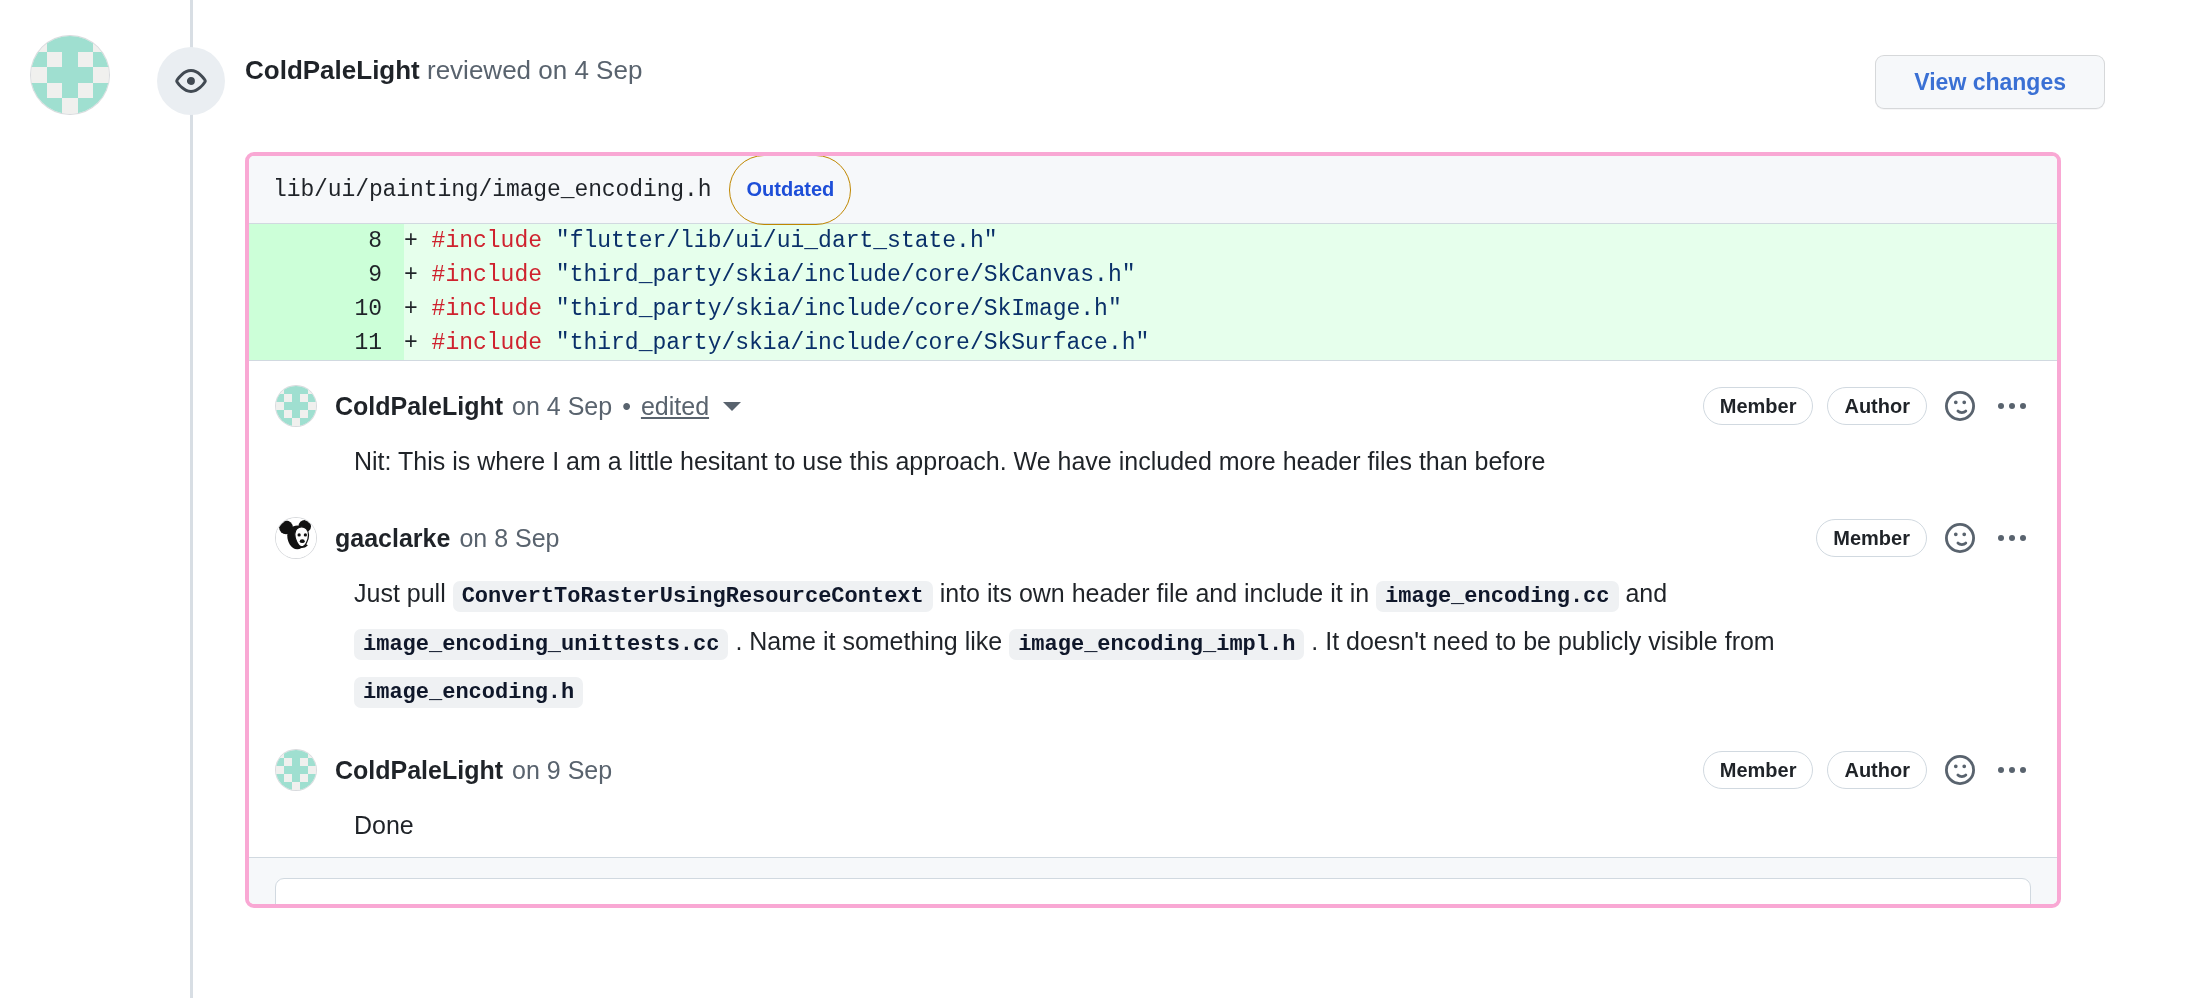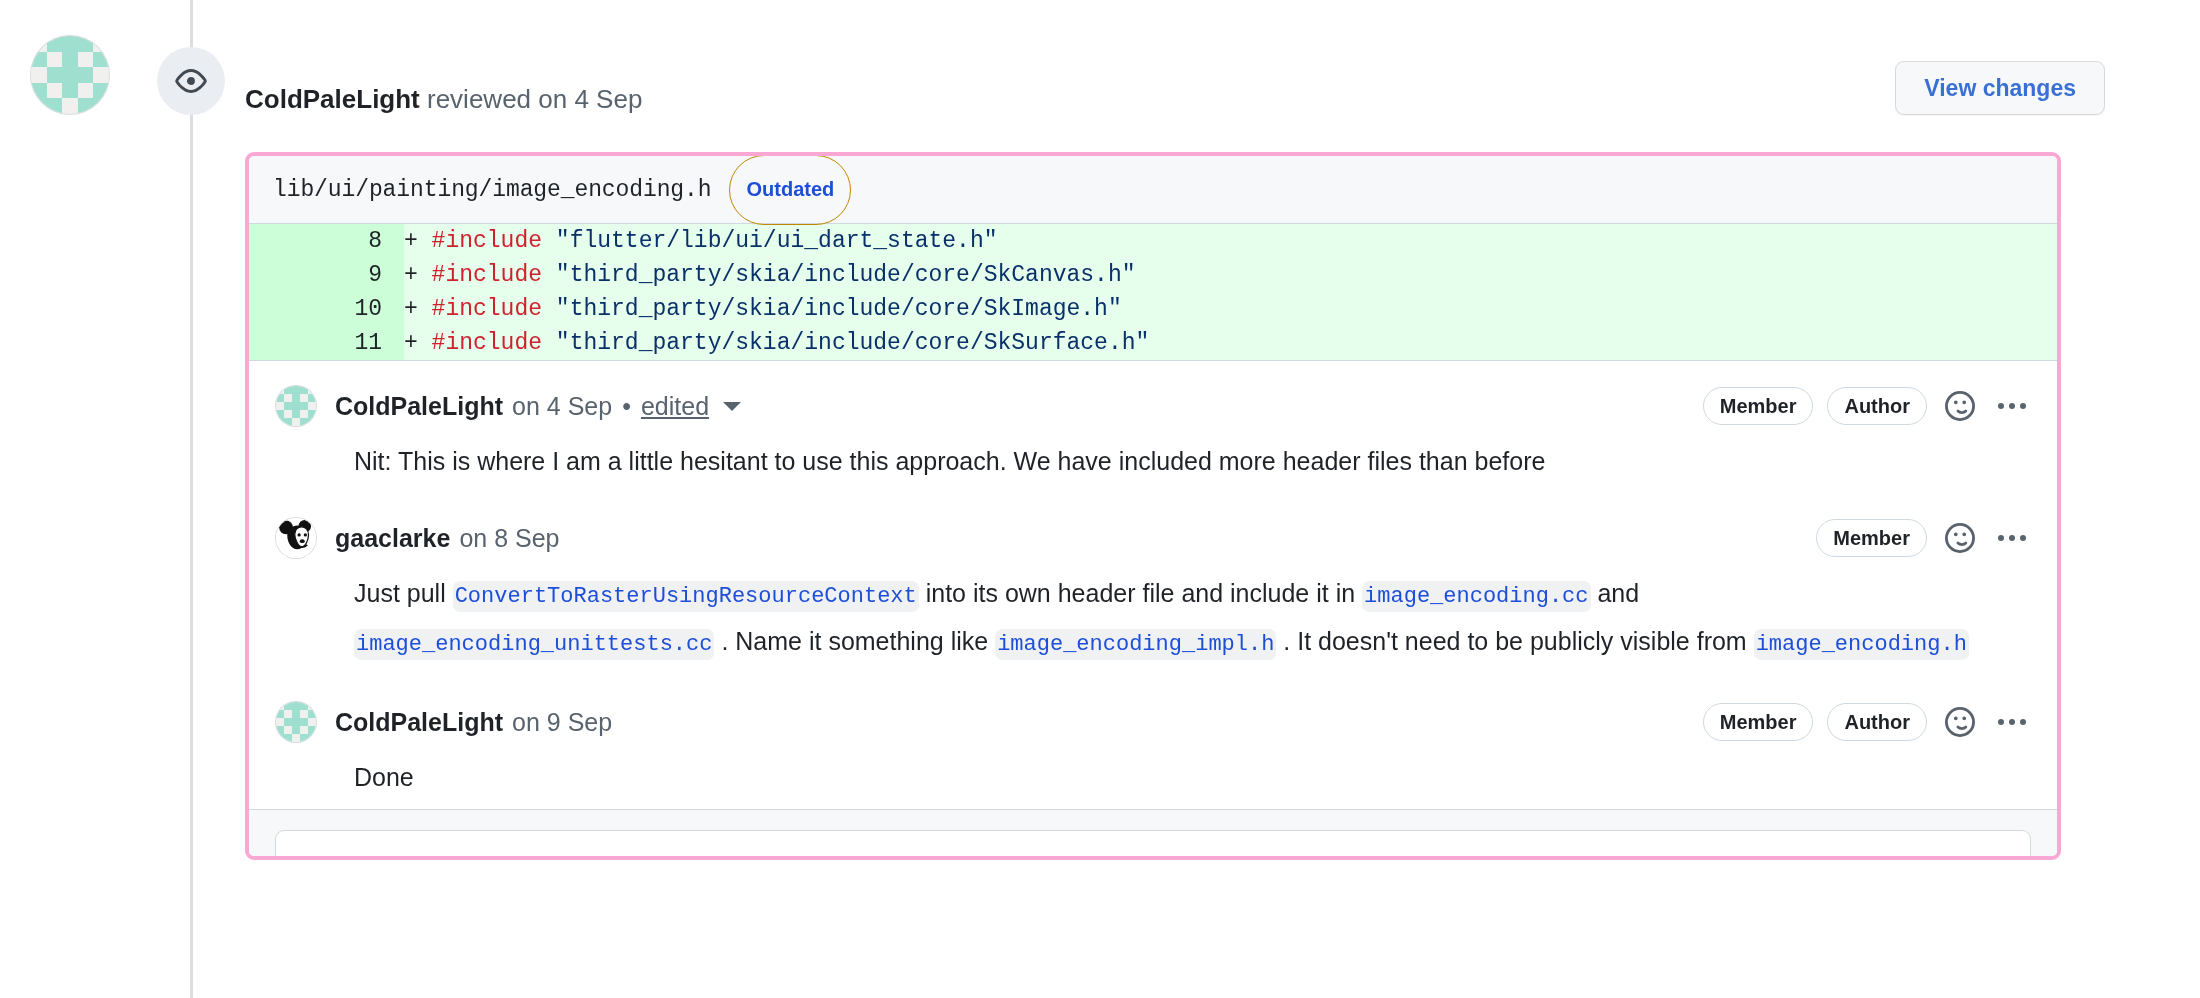--- a/index.html
+++ b/index.html
@@ -72,38 +72,38 @@
   .eye-badge svg { display: block; }
 
   
   .review-header {
     position: absolute;
     left: 245px;
     top: 55px;
     right: 95px;
     height: 60px;
     display: flex;
-    align-items: flex-end;
+    align-items: flex-start;
   }
   .review-header .heading-text {
     font-size: 26px;
     color: #59636e;
     white-space: nowrap;
   }
   .review-header .heading-text .actor {
     color: #1f2328;
     font-weight: 700;
   }
   .view-changes-btn {
     margin-left: auto;
     display: inline-flex;
     align-items: center;
     justify-content: center;
     height: 52px;
-    padding: 0 28px;
+    padding: 0 38px;
     border: 1px solid rgba(31,35,40,.15);
     border-radius: 9px;
     background: #f6f8fa;
     color: #3a70d4;
     font-size: 23px;
     font-weight: 600;
     font-family: "Liberation Sans", sans-serif;
     box-shadow: 0 1px 0 rgba(31,35,40,.04);
     cursor: pointer;
     white-space: nowrap;
@@ -287,23 +287,24 @@
     font-size: 25px;
     line-height: 44px;
     color: #1f2328;
     padding-right: 30px;
   }
   code.inline {
     font-family: "Liberation Mono", "DejaVu Sans Mono", monospace;
     font-size: 22px;
     background: #eff1f3;
     border-radius: 7px;
-    padding: 3px 2px;
-    color: #1d4ed8;
+    padding: 3px 9px;
+    color: #0f172a;
     white-space: nowrap;
+    font-weight: bold;
   }
 
   .card-footer {
     height: 46px;
     background: #f6f8fa;
     border-top: 1px solid #d1d9e0;
     position: relative;
   }
   .footer-inner-box {
     position: absolute;

